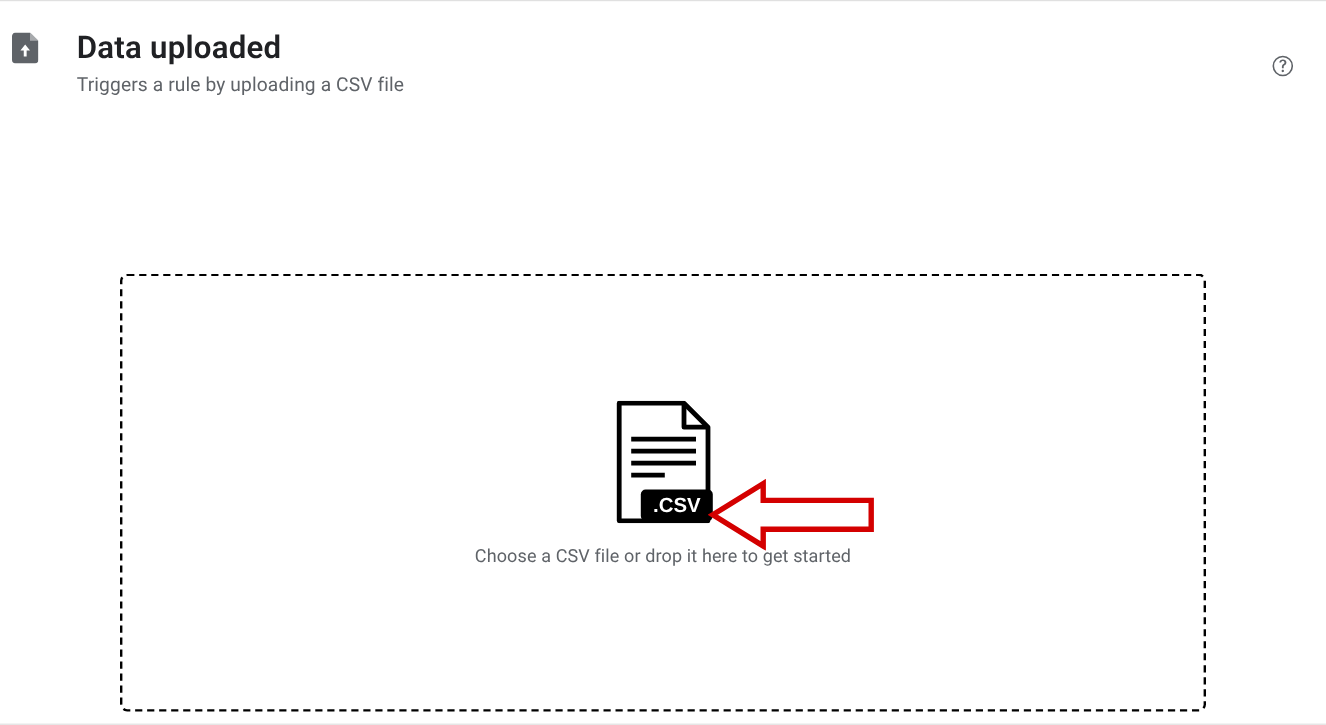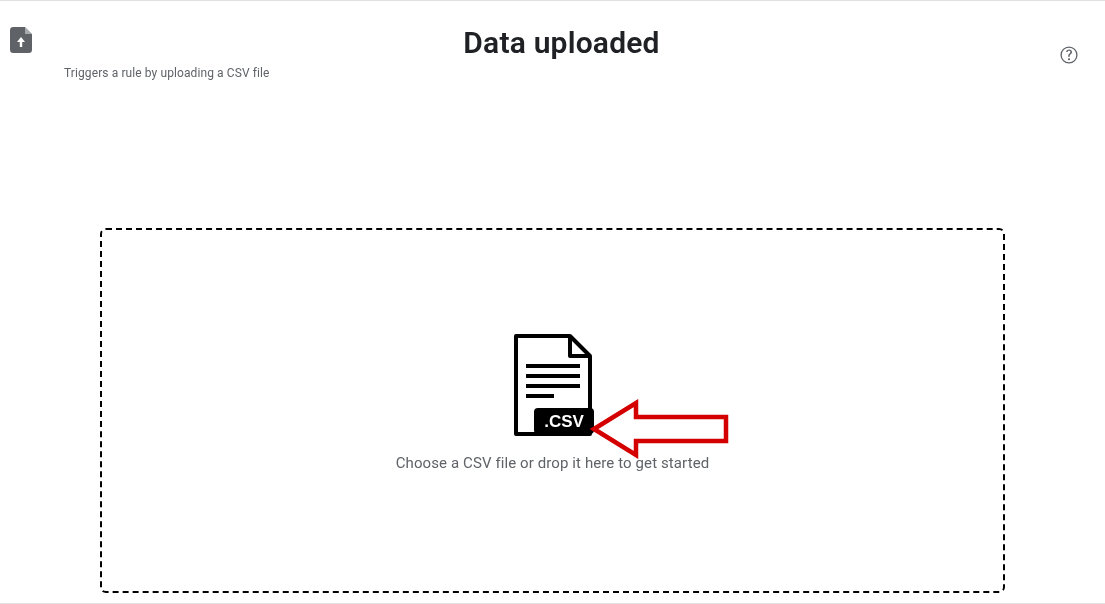--- a/index.html
+++ b/index.html
@@ -22,29 +22,28 @@
       width: 22px;
       height: 26px;
       margin-top: 2px;
       margin-right: 32px;
       flex-shrink: 0;
     }
     .header-text {
       flex: 1;
     }
     .title {
-      font-size: 30px;
+      font-size: 26px;
       font-weight: 600;
       color: #202124;
       letter-spacing: 0.2px;
       margin-bottom: 6px;
-      text-align: center;
     }
     .subtitle {
-      font-size: 12px;
+      font-size: 16px;
       color: #5f6368;
       letter-spacing: 0.1px;
     }
     .help-icon {
       width: 20px;
       height: 20px;
       margin-top: 20px;
       flex-shrink: 0;
       cursor: pointer;
     }

